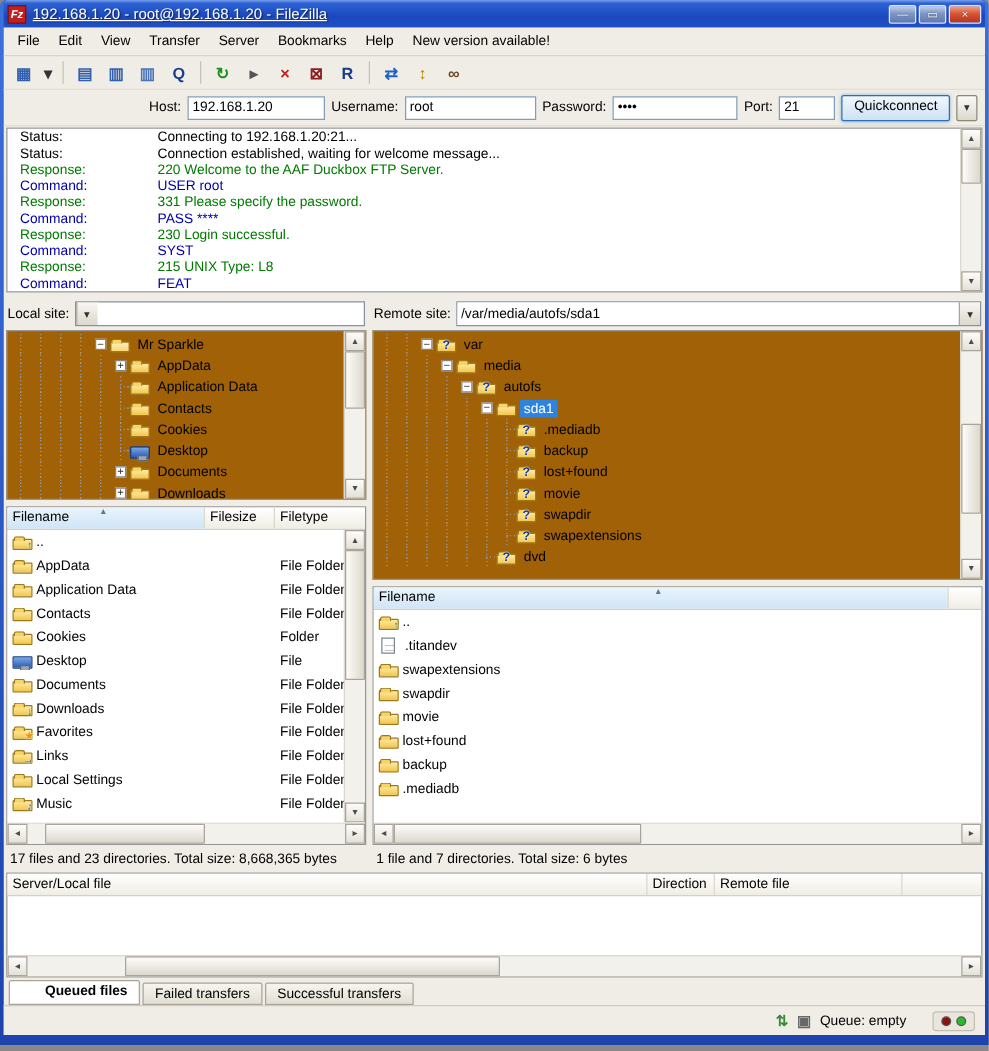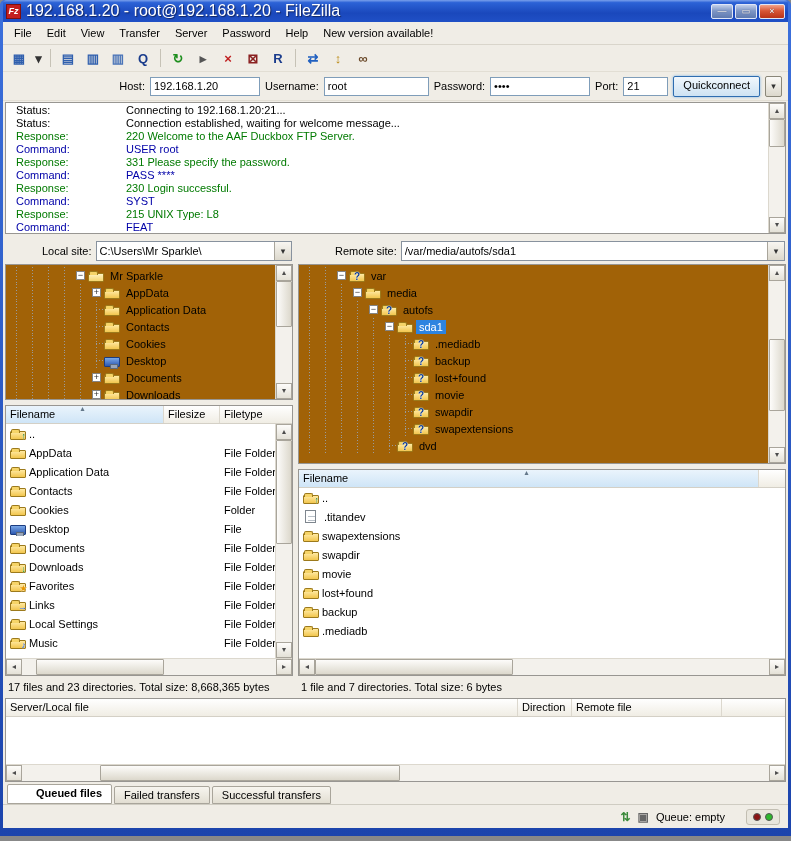--- a/index.html
+++ b/index.html
@@ -4,21 +4,21 @@
 <style>
   * { box-sizing: border-box; }
   body { margin:0; background:#888; font-family:"Liberation Sans", sans-serif; font-size:11px; color:#000; }
   .frame { width:791px; height:836px; background:linear-gradient(180deg,#3c70dc,#1c44ac);
            padding:0 3px 8px 3px; display:flex; flex-direction:column; border-radius:5px 5px 0 0; overflow:hidden; }
   
   .titlebar { height:22px; flex:none; display:flex; align-items:center; gap:5px; padding:0 3px;
               background:linear-gradient(180deg,#7aa0ec 0%,#2c62d6 12%,#1a48bc 60%,#2050c6 100%); border-radius:4px 4px 0 0; }
   .app-icon { width:15px; height:15px; flex:none; background:#c31f1f; border:1px solid #7e0f0f; color:#fff;
               font-weight:bold; font-size:9px; display:flex; align-items:center; justify-content:center; font-style:italic; }
-  .title-text { flex:1; color:#fff; font-size:16px; text-shadow:1px 1px 1px #12255e; white-space:nowrap; overflow:hidden; }
+  .title-text { flex:1; color:#fff; font-size:12px; text-shadow:1px 1px 1px #12255e; white-space:nowrap; overflow:hidden;text-decoration:underline; }
   .win-btns { display:flex; gap:2px; }
   .win-btn { width:22px; height:15px; border:1px solid #dfe6f8; border-radius:2px; color:#fff; font-size:9px; line-height:12px;
              text-align:center; background:linear-gradient(180deg,#c3d0e9,#7e96c6 45%,#5f7ab0); text-shadow:0 0 1px #334; }
   .win-btn.close { background:linear-gradient(180deg,#f2a48c,#d85636 45%,#b93318); width:26px; }
   
   .client { flex:1; background:#f0ede6; display:flex; flex-direction:column; min-height:0; }
   .menubar { height:23px; flex:none; display:flex; align-items:center; padding:0 4px; gap:1px; border-bottom:1px solid #d9d5cb; }
   .menu-item { padding:3px 7px; white-space:nowrap; }
   .toolbar { height:27px; flex:none; display:flex; align-items:center; padding:0 4px; gap:1px; border-bottom:1px solid #e2ded4; }
   .tbtn { width:24px; height:22px; display:flex; align-items:center; justify-content:center; border:1px solid transparent; }
@@ -53,21 +53,21 @@
   .sb-htrack { flex:1; position:relative; }
   .sb-hthumb { position:absolute; top:0; bottom:0; background:linear-gradient(180deg,#fdfcfa,#dcd8cc); border:1px solid #a9a59b; border-radius:1px; }
   
   .hsplit { height:4px; flex:none; }
   .gap5 { height:5px; flex:none; }
   .main { height:460px; flex:none; display:flex; padding:0 2px; min-width:0; }
   .col { display:flex; flex-direction:column; min-width:0; }
   .col.left { width:288px; flex:none; }
   .vsplit { width:5px; flex:none; }
   .col.right { flex:1; }
-  .site-row { height:26px; flex:none; display:flex; align-items:center; gap:4px; padding:0 1px;margin-left:36px; }
+  .site-row { height:26px; flex:none; display:flex; align-items:center; gap:4px; padding:0 1px; }
   .combo { flex:1; height:20px; border:1px solid #88929e; background:#fff; display:flex; align-items:stretch; min-width:0; }
   .combo input { flex:1; min-width:0; border:0; padding:0 3px; font:inherit; outline:none; }
   .combo-btn { width:17px; flex:none; background:linear-gradient(180deg,#f8f6f1,#dcd8cc); border-left:1px solid #a9a59b;
                display:flex; align-items:center; justify-content:center; }
   .combo-btn::before { content:"▾"; font-size:9px; color:#333; }
   .tree-pane { position:relative; background:#a16207; border:1px solid #989692; overflow:hidden; padding:2px 18px 0 2px; flex:none; }
   .h136{height:136px} .h200{height:200px}
   .trow { height:17px; display:flex; align-items:center; white-space:nowrap; }
   .guide { width:16px; height:17px; flex:none; background-image:repeating-linear-gradient(180deg,#9a9a9a 0 1px,transparent 1px 3px);
            background-repeat:no-repeat; background-position:8px 0; background-size:1px 100%; }
@@ -137,21 +137,21 @@
     </div>
   </div>
 
   <div class="client">
     <div class="menubar" id="menubar">
         <div class="menu-item">File</div>
         <div class="menu-item">Edit</div>
         <div class="menu-item">View</div>
         <div class="menu-item">Transfer</div>
         <div class="menu-item">Server</div>
-        <div class="menu-item">Password</div>
+        <div class="menu-item">Bookmarks</div>
         <div class="menu-item">Help</div>
         <div class="menu-item">New version available!</div>
       </div>
     <div class="toolbar" id="toolbar">
         <div class="tbtn">
           <span class="tglyph" style="color: rgb(47, 95, 174);">▦</span>
         </div>
         <div class="tbtn narrow">
           <span class="tglyph" style="color: rgb(51, 51, 51);">▾</span>
         </div>
@@ -262,21 +262,20 @@
     </div>
 
     <div class="hsplit"></div>
 
     <div class="main">
 
       <div class="col left">
         <div class="site-row">
           <span>Local site:</span>
           <div class="combo">
-            <input value="C:\Users\Mr Sparkle\" style="">
             <div class="combo-btn"></div>
           </div>
         </div>
         <div class="tree-pane h136">
           <div id="ltree-body">
               <div class="trow">
                 <span class="guide"></span>
                 <span class="guide"></span>
                 <span class="guide"></span>
                 <span class="guide"></span>

